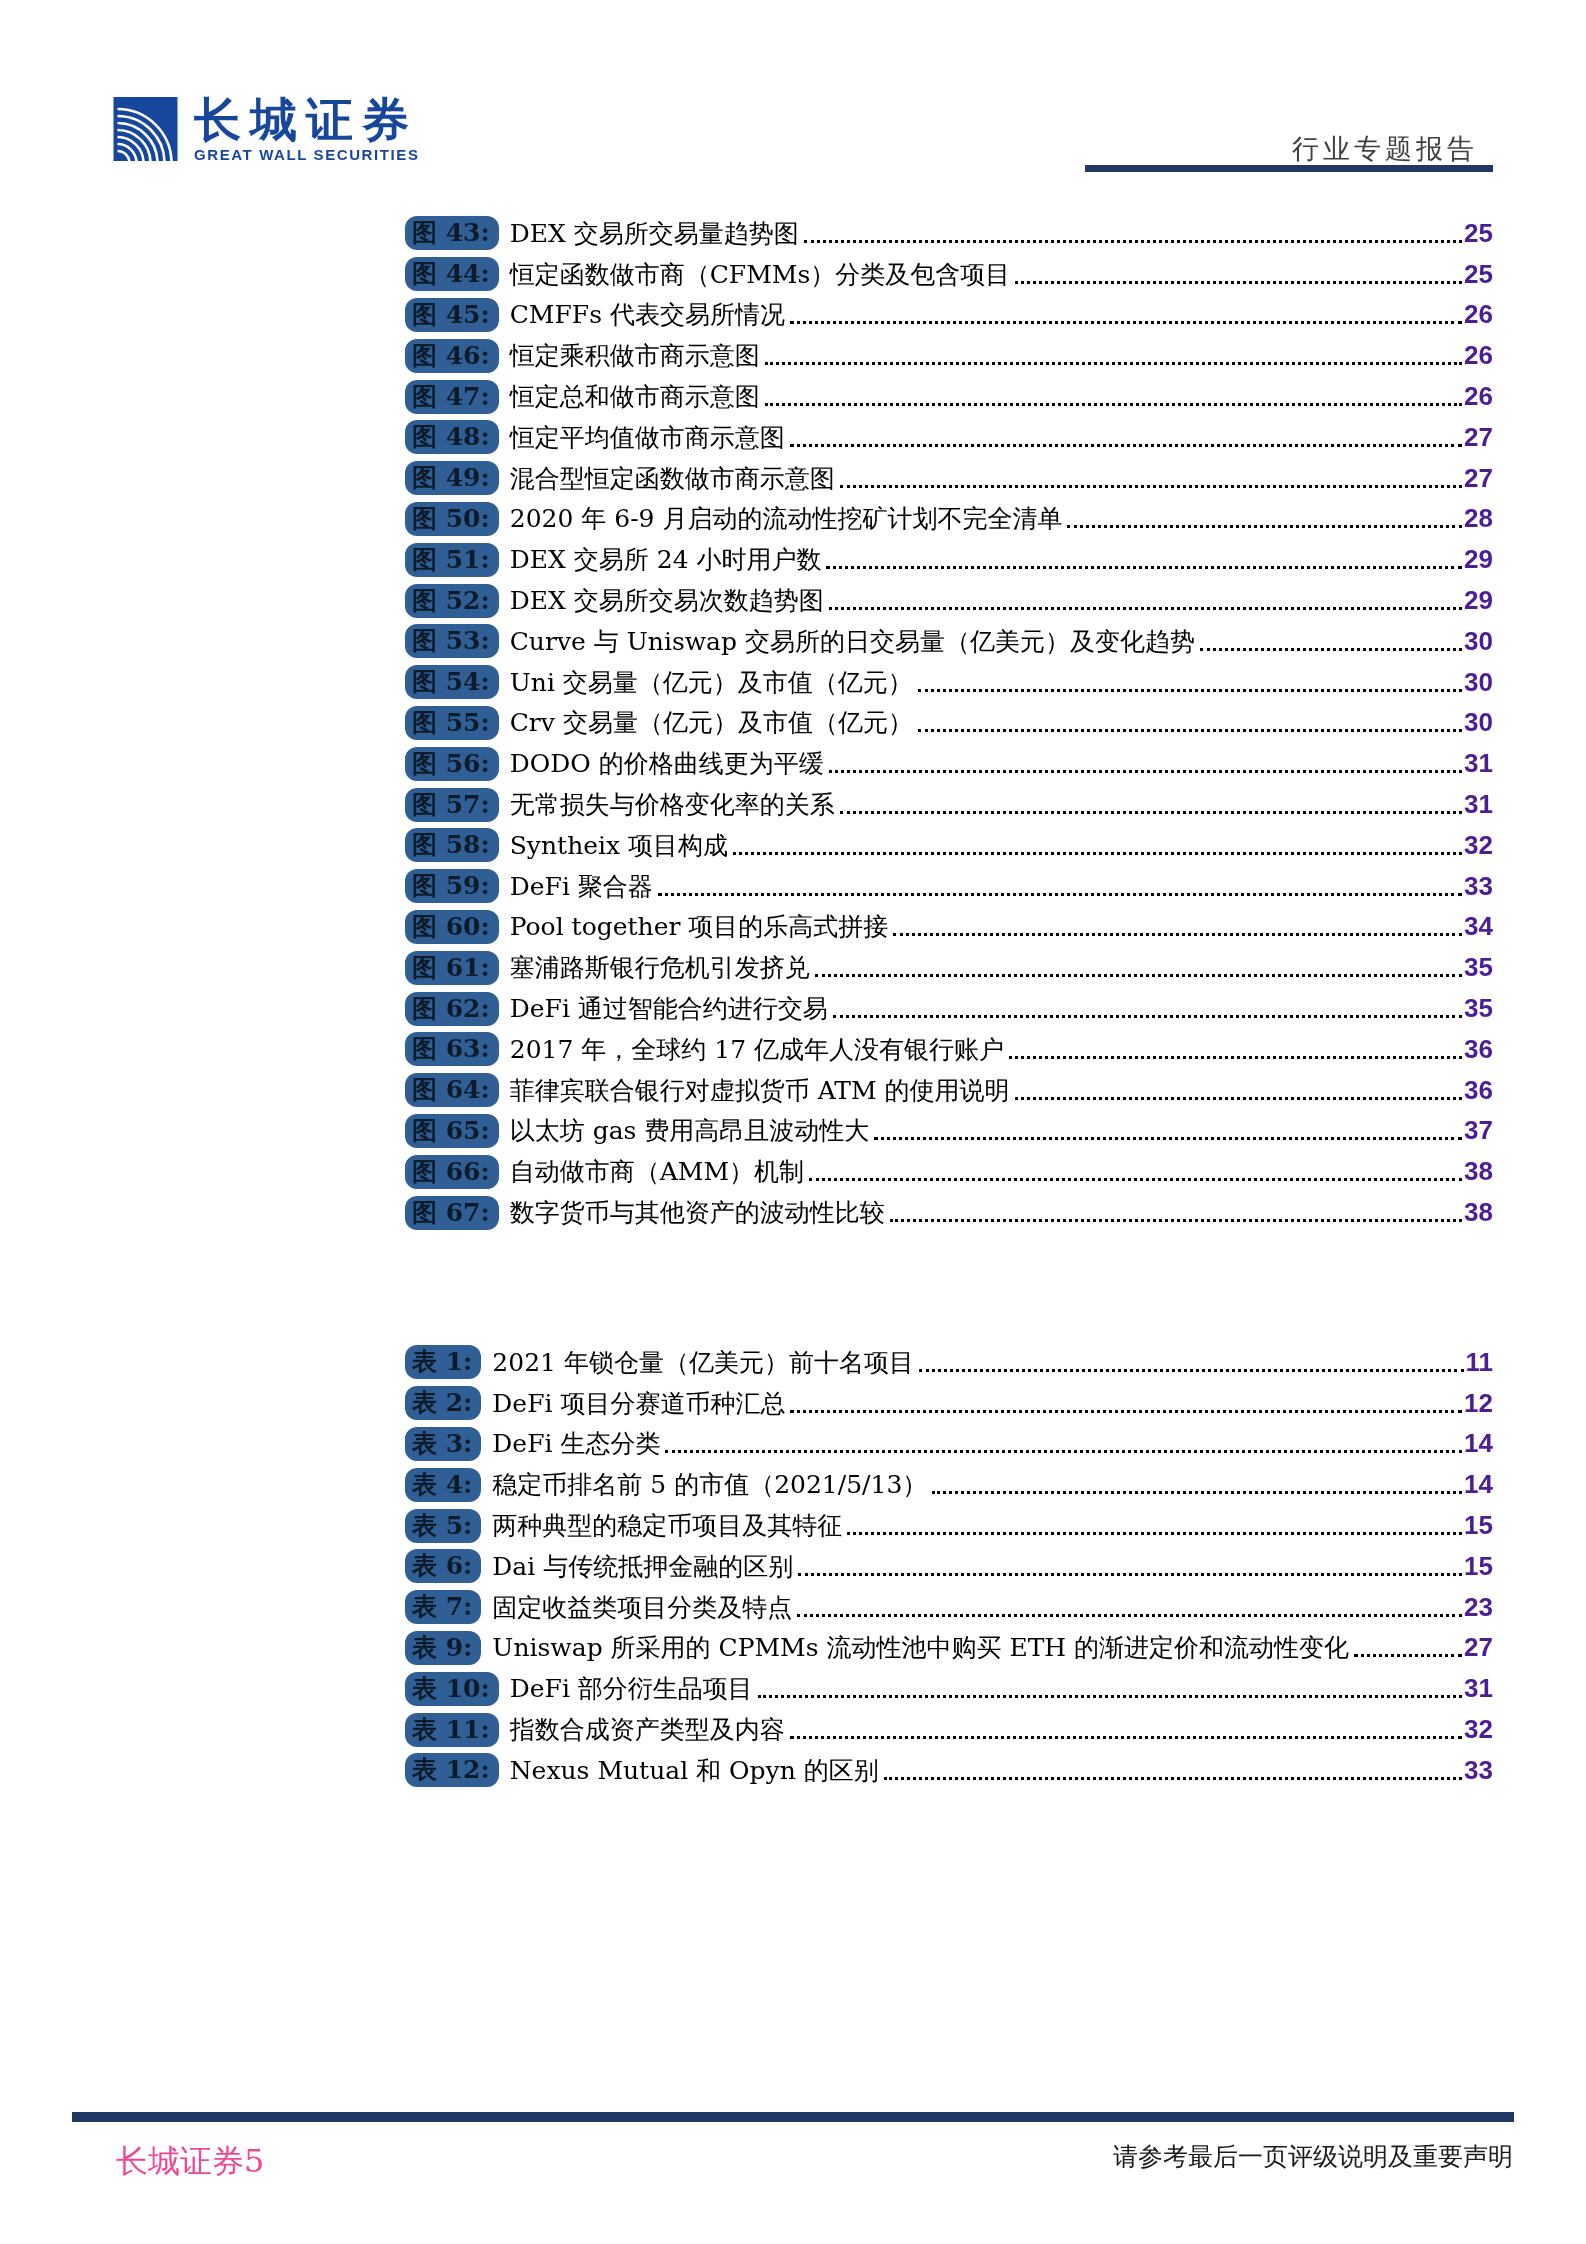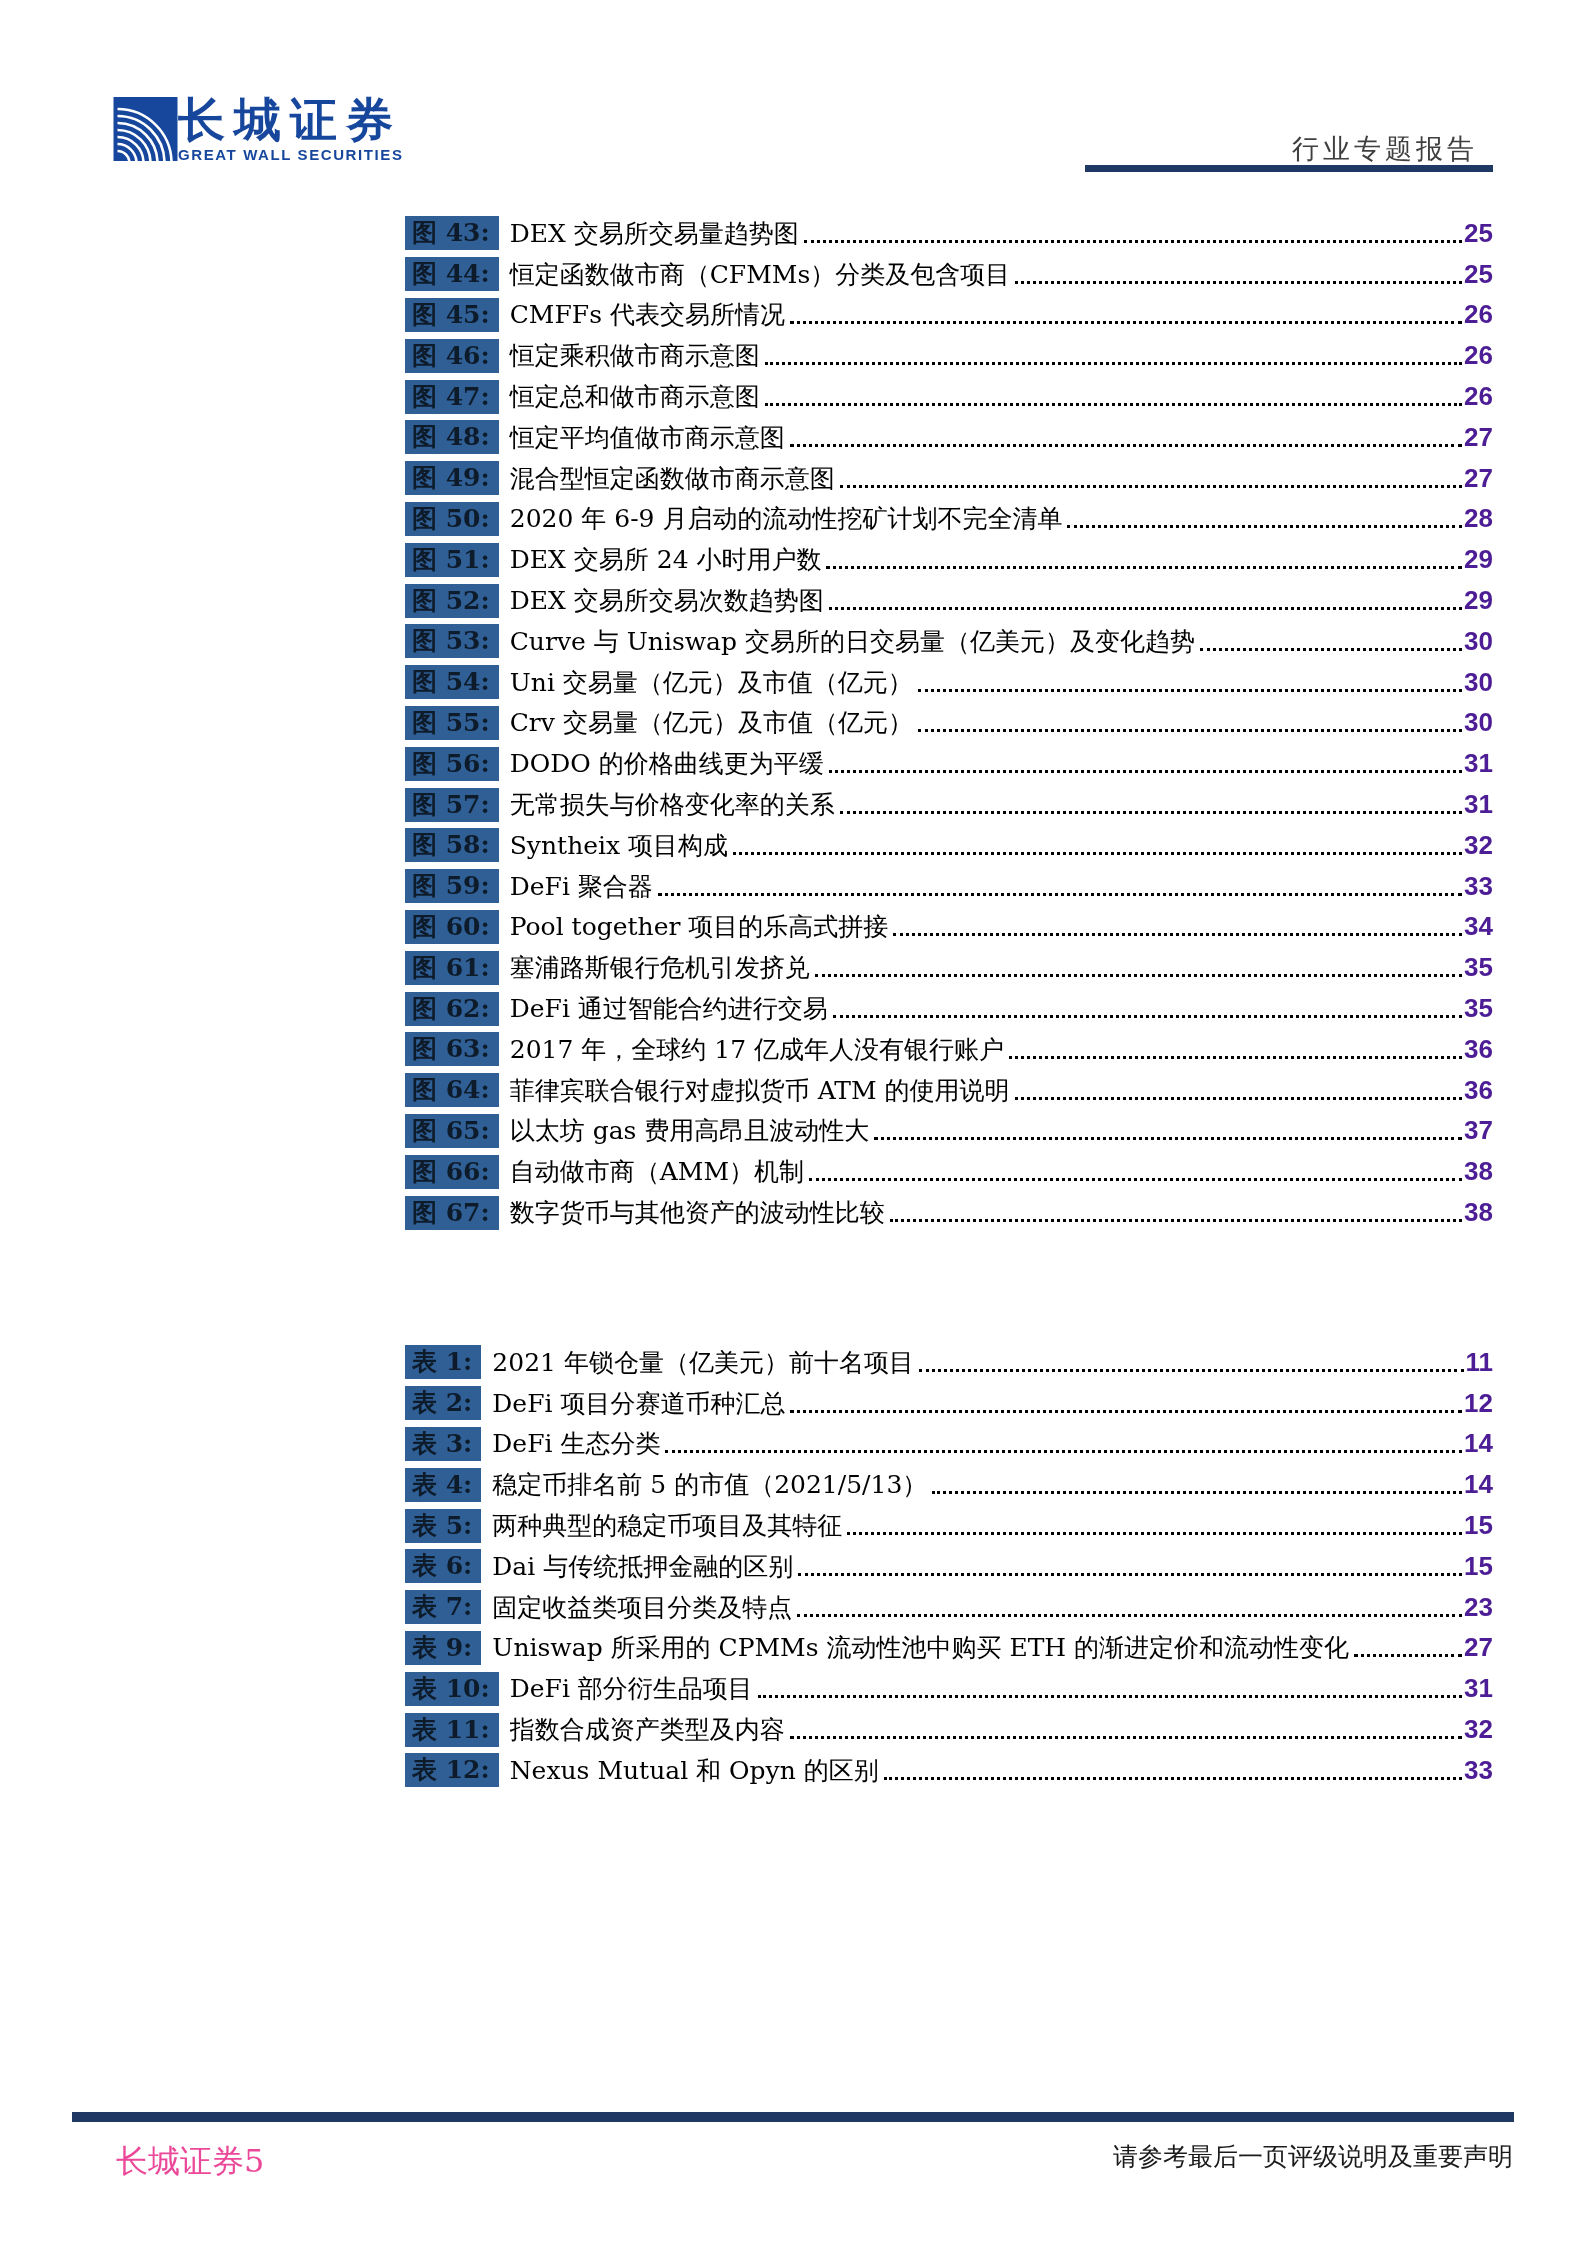--- a/index.html
+++ b/index.html
@@ -4,21 +4,21 @@
 <style>
   html,body{margin:0;padding:0;}
   body{
     width:1586px;height:2244px;position:relative;background:#ffffff;
     font-family:"DejaVu Serif","Liberation Serif",serif;color:#000;
     overflow:hidden;
   }
   
   .logo{position:absolute;left:113px;top:97px;display:flex;align-items:flex-start;}
   .logo-mark{width:65px;height:64px;display:block;}
-  .logo-text{}
+  .logo-text{margin-left:16px;}
   .logo-cn{
     font-size:47px;line-height:46px;font-weight:700;color:#17479D;
     letter-spacing:9px;font-family:"DejaVu Serif","Liberation Serif",serif;
   }
   .logo-en{
     font-size:15px;font-weight:700;color:#17479D;letter-spacing:1.6px;
     font-family:"Liberation Sans","DejaVu Sans",sans-serif;margin-top:3px;
   }
   .report-type{
     position:absolute;top:131px;right:108px;font-size:27px;color:#3F3F3F;
@@ -29,20 +29,21 @@
   }
   
   .toc-section{position:absolute;left:405px;right:93px;}
   #figures-list{top:213px;}
   #tables-list{top:1342px;}
   .toc-row{display:flex;align-items:center;height:40.8px;cursor:pointer;}
   .toc-label{
     flex:0 0 auto;background:#2F5F95;color:#0D1B2A;
     font-size:25px;line-height:28px;padding:3px 9px 3px 7px;font-weight:600;
     white-space:nowrap;
+    border-radius:12px;
   }
   .toc-title{
     flex:0 0 auto;font-size:25px;margin-left:11px;white-space:nowrap;color:#000;
   }
   .toc-dots{
     flex:1 1 auto;height:0;border-bottom:3px dotted #000;
     margin:0 2px 0 5px;transform:translateY(8px);min-width:0;
   }
   .toc-page{
     flex:0 0 auto;font-size:26px;font-weight:700;

